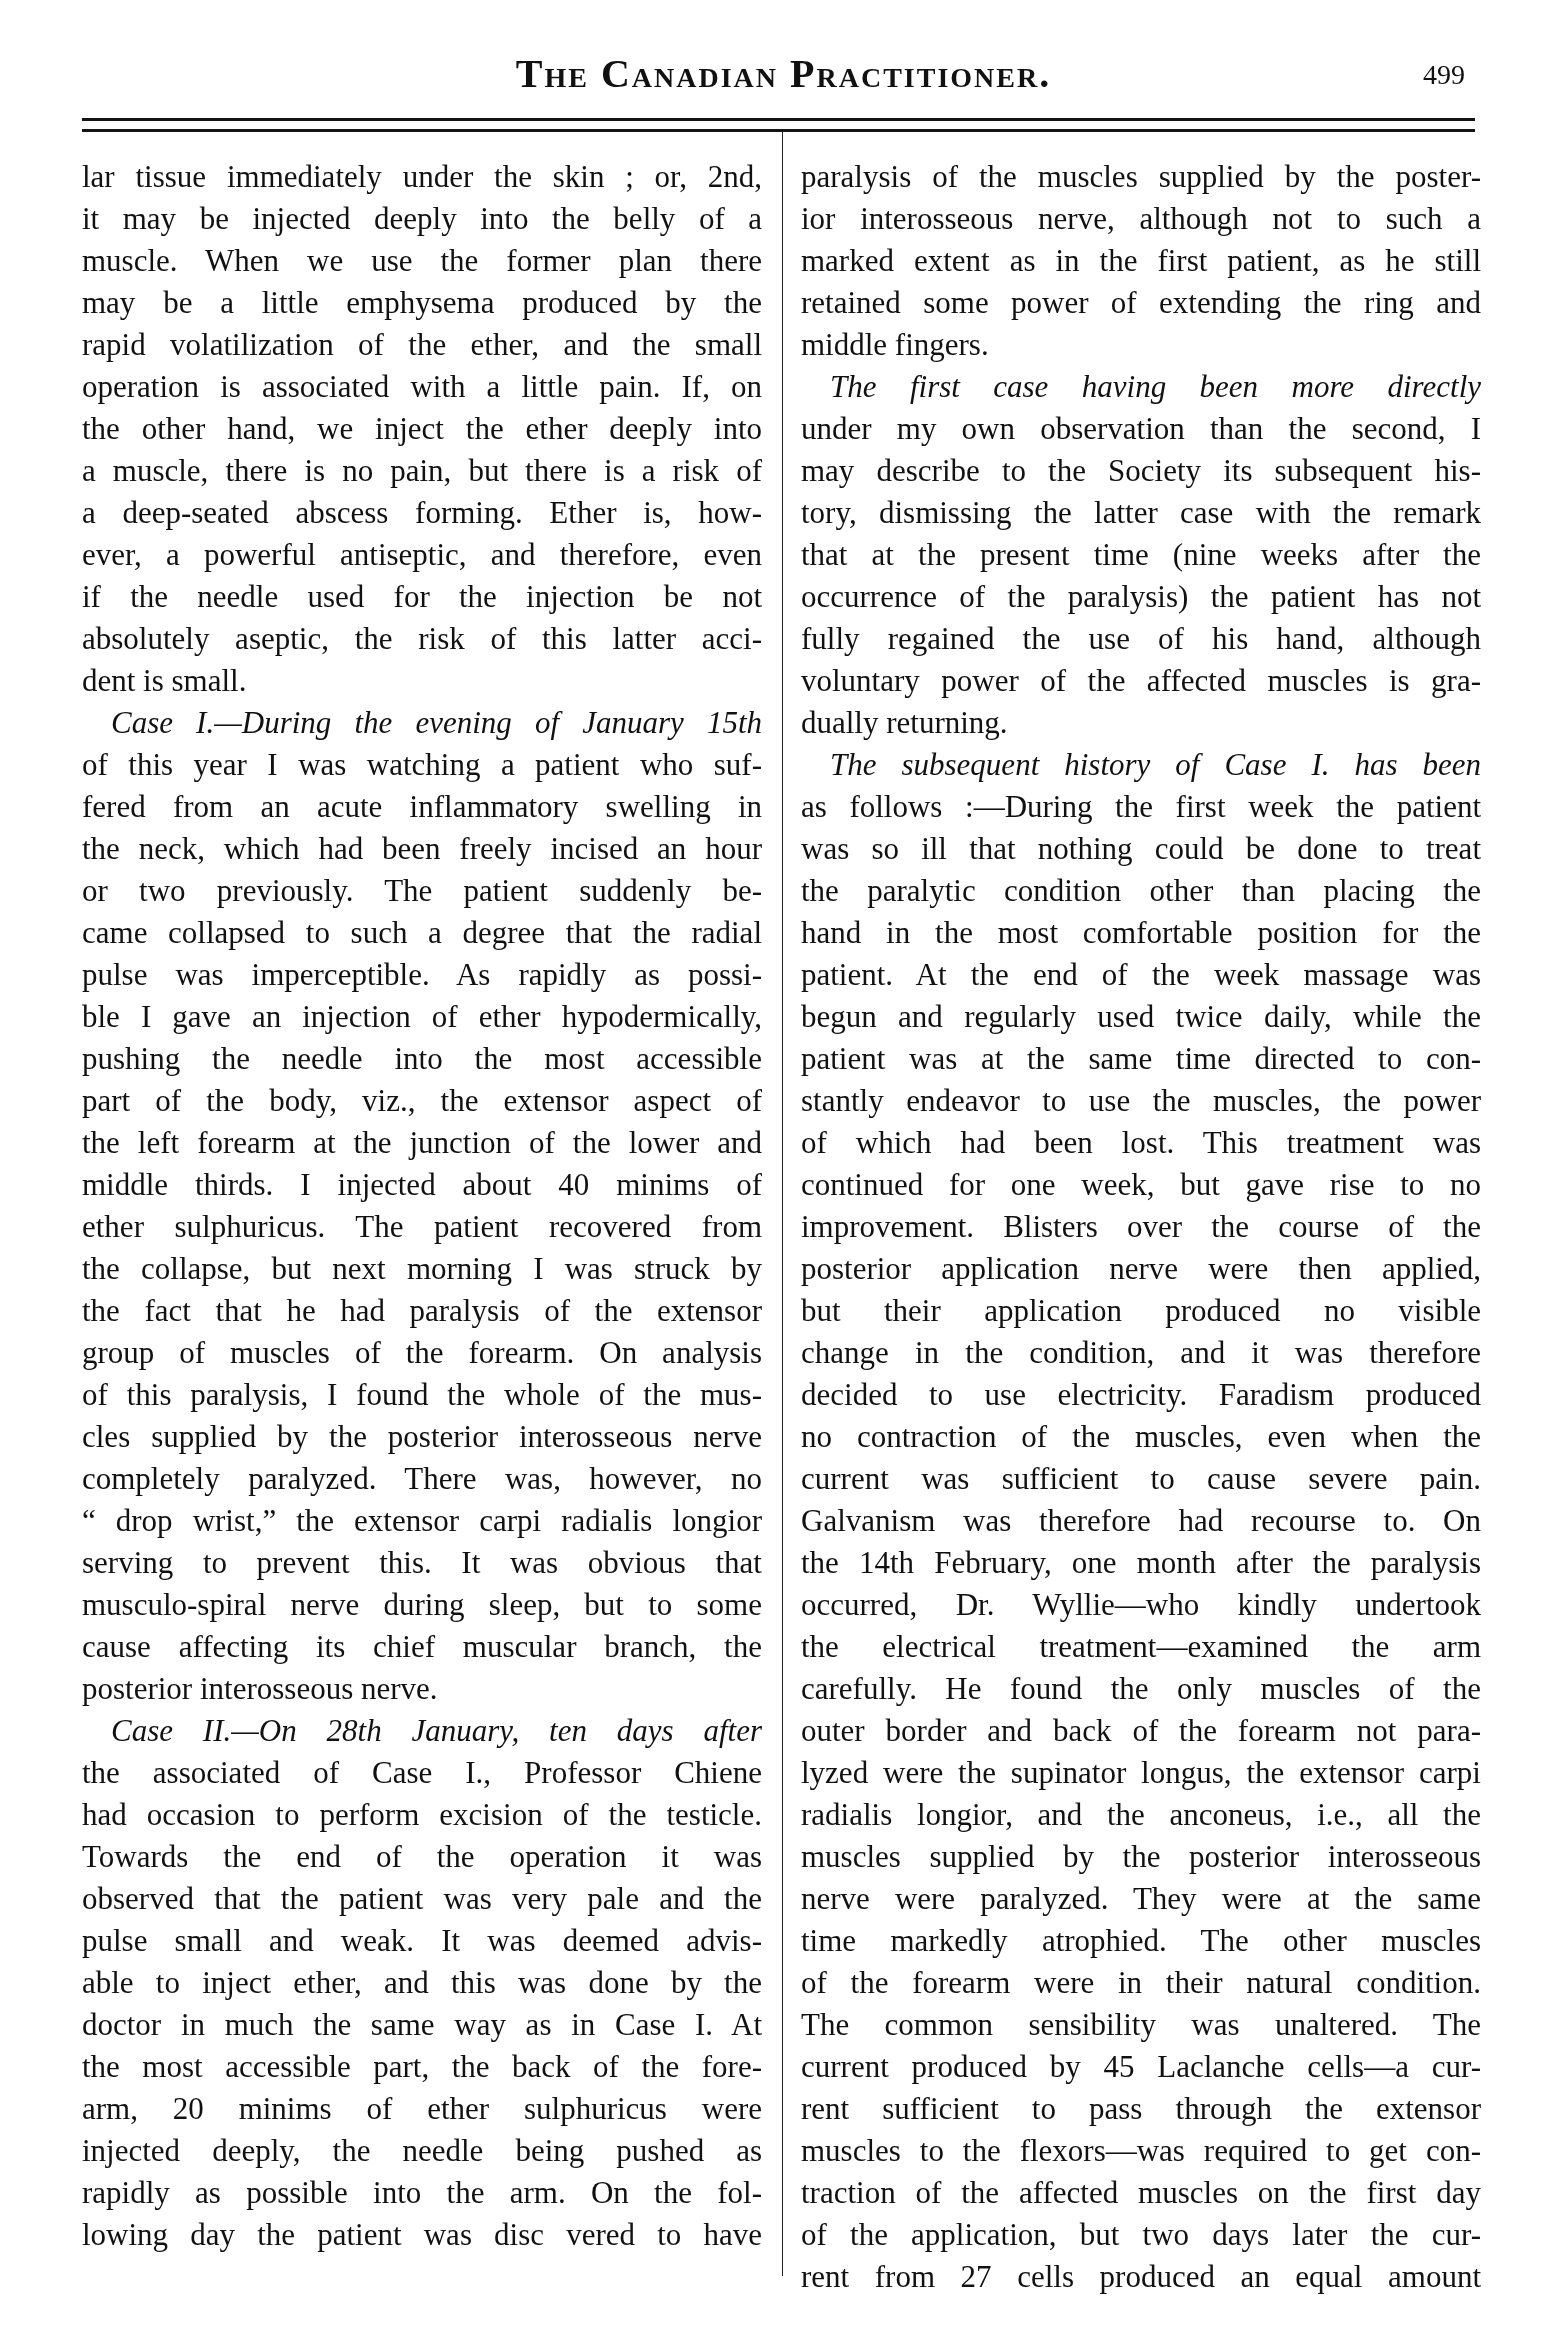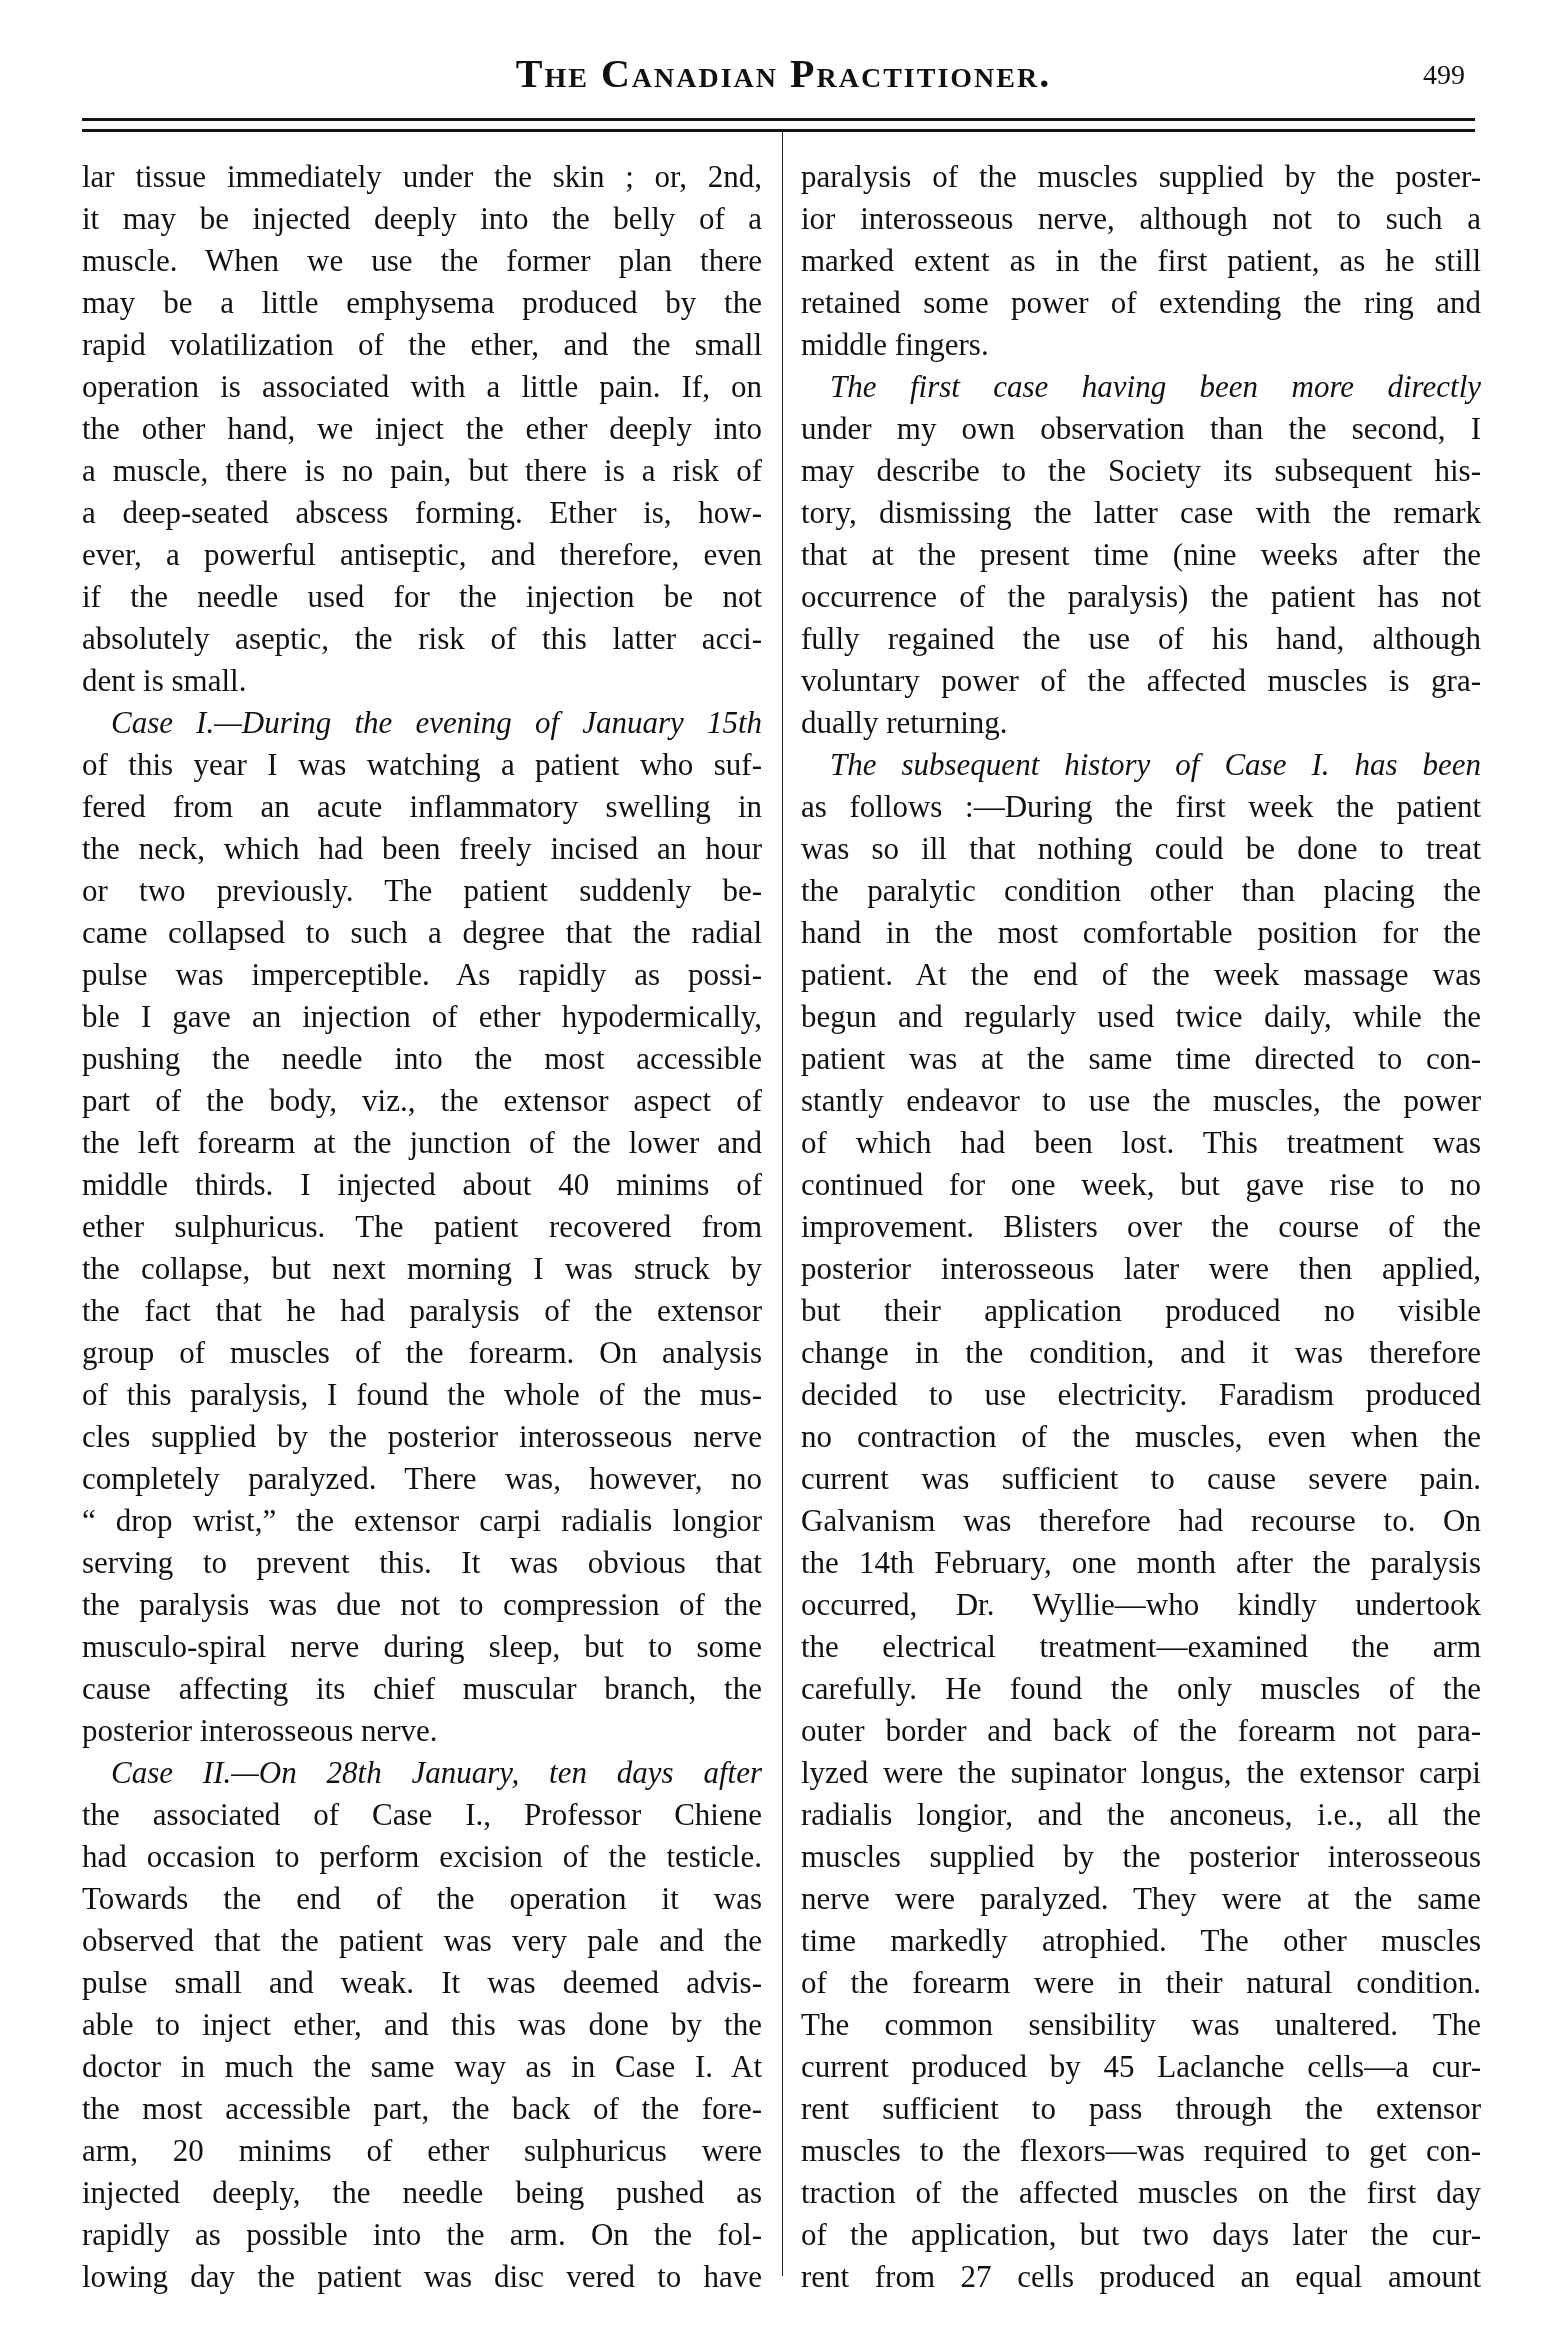--- a/index.html
+++ b/index.html
@@ -58,21 +58,20 @@
       <span class="line">middle thirds. I injected about 40 minims of</span>
       <span class="line">ether sulphuricus. The patient recovered from</span>
       <span class="line">the collapse, but next morning I was struck by</span>
       <span class="line">the fact that he had paralysis of the extensor</span>
       <span class="line">group of muscles of the forearm. On analysis</span>
       <span class="line">of this paralysis, I found the whole of the mus-</span>
       <span class="line">cles supplied by the posterior interosseous nerve</span>
       <span class="line">completely paralyzed. There was, however, no</span>
       <span class="line">“ drop wrist,” the extensor carpi radialis longior</span>
       <span class="line">serving to prevent this. It was obvious that</span>
-      <span class="line">the paralysis was due not to compression of the</span>
       <span class="line">musculo-spiral nerve during sleep, but to some</span>
       <span class="line">cause affecting its chief muscular branch, the</span>
       <span class="line last">posterior interosseous nerve.</span>
       <span class="line indent">Case II.—On 28th January, ten days after</span>
       <span class="line">the associated of Case I., Professor Chiene</span>
       <span class="line">had occasion to perform excision of the testicle.</span>
       <span class="line">Towards the end of the operation it was</span>
       <span class="line">observed that the patient was very pale and the</span>
       <span class="line">pulse small and weak. It was deemed advis-</span>
       <span class="line">able to inject ether, and this was done by the</span>
@@ -103,21 +102,21 @@
       <span class="line">was so ill that nothing could be done to treat</span>
       <span class="line">the paralytic condition other than placing the</span>
       <span class="line">hand in the most comfortable position for the</span>
       <span class="line">patient. At the end of the week massage was</span>
       <span class="line">begun and regularly used twice daily, while the</span>
       <span class="line">patient was at the same time directed to con-</span>
       <span class="line">stantly endeavor to use the muscles, the power</span>
       <span class="line">of which had been lost. This treatment was</span>
       <span class="line">continued for one week, but gave rise to no</span>
       <span class="line">improvement. Blisters over the course of the</span>
-      <span class="line">posterior interosseous later were then applied,</span>
+      <span class="line">posterior application nerve were then applied,</span>
       <span class="line">but their application produced no visible</span>
       <span class="line">change in the condition, and it was therefore</span>
       <span class="line">decided to use electricity. Faradism produced</span>
       <span class="line">no contraction of the muscles, even when the</span>
       <span class="line">current was sufficient to cause severe pain.</span>
       <span class="line">Galvanism was therefore had recourse to. On</span>
       <span class="line">the 14th February, one month after the paralysis</span>
       <span class="line">occurred, Dr. Wyllie—who kindly undertook</span>
       <span class="line">the electrical treatment—examined the arm</span>
       <span class="line">carefully. He found the only muscles of the</span>

